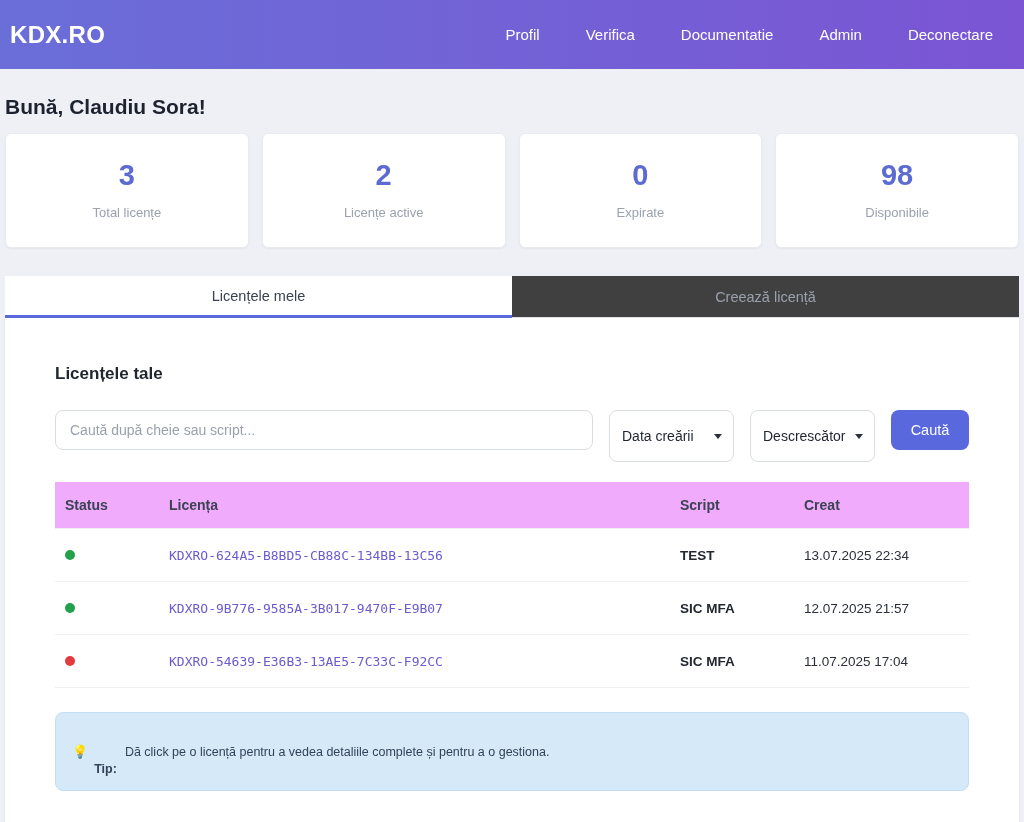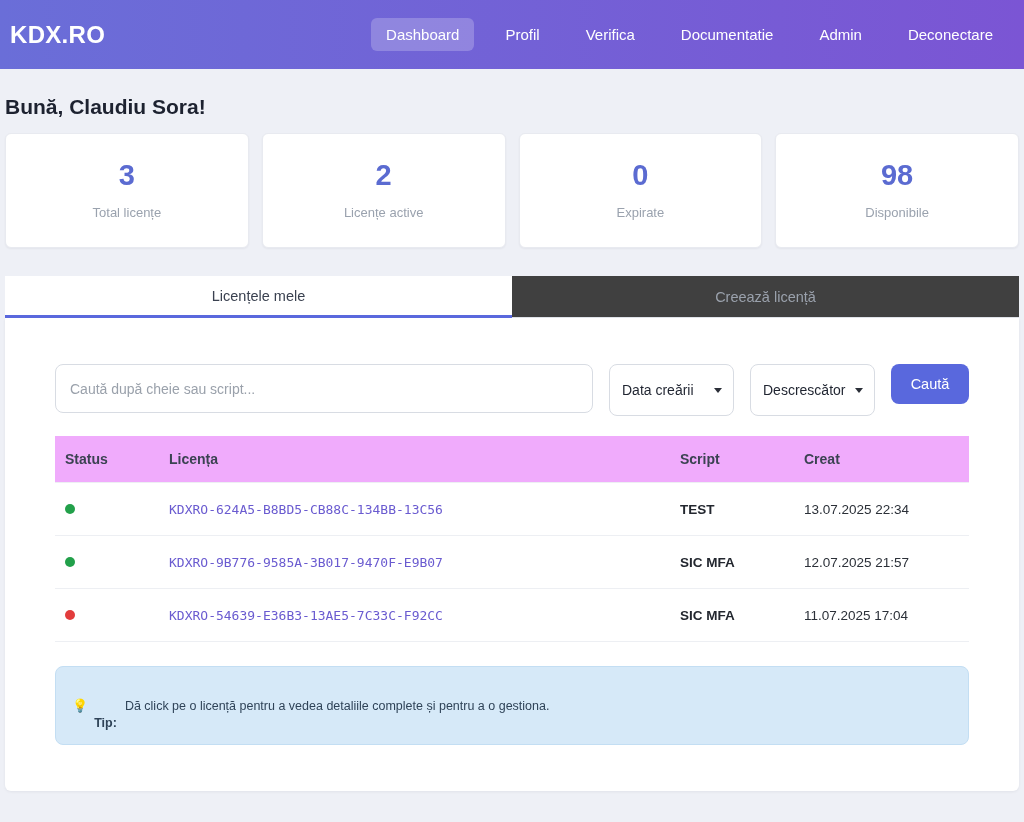--- a/index.html
+++ b/index.html
@@ -54,21 +54,21 @@
   
   .panel {
     background: #fff; padding: 46px 50px 46px 50px;
     border-radius: 0 0 6px 6px;
     box-shadow: 0 1px 3px rgba(16,24,40,.06);
   }
   .panel-title { font-size: 17px; font-weight: 700; color: #22272f; margin-bottom: 26px; }
 
   .filters { display: flex; gap: 16px; margin-bottom: 20px; }
   .search-input {
-    flex: 1; height: 49px; border: 1px solid #d8dce3; border-radius: 8px;
+    flex: 1; height: 40px; border: 1px solid #d8dce3; border-radius: 8px;
     padding: 0 14px; font-size: 14px; color: #333;
     font-family: "Liberation Sans", sans-serif; outline: none;
   }
   .search-input::placeholder { color: #9aa1ab; }
   .select {
     width: 125px; height: 52px; border: 1px solid #d8dce3; border-radius: 8px;
     background: #fff; display: flex; align-items: center; justify-content: space-between;
     padding: 0 11px 0 12px; font-size: 14px; color: #1f2430; cursor: pointer; flex-shrink: 0;
   }
   .caret {
@@ -115,21 +115,20 @@
   }
   .tip .bulb { font-size: 13px; }
   .tip b { margin-right: 2px; margin-top: 35px; }
 </style>
 </head>
 <body>
 
 <nav class="navbar">
   <div class="brand">KDX.RO</div>
   <div class="nav-items">
-    <div class="nav-item active">Dashboard</div>
     <div class="nav-item">Profil</div>
     <div class="nav-item">Verifica</div>
     <div class="nav-item">Documentatie</div>
     <div class="nav-item">Admin</div>
     <div class="nav-item">Deconectare</div>
   </div>
 </nav>
 
 <main class="main">
 
@@ -154,20 +153,21 @@
     </div>
   </div>
 
   <div class="tabs">
     <div class="tab active">Licențele mele</div>
     <div class="tab inactive">Creează licență</div>
   </div>
 
   <section class="panel">
 
+    <h2 class="panel-title">Licențele tale</h2>
 
     <div class="filters">
       <input class="search-input" type="text" placeholder="Caută după cheie sau script..." style="">
       <div class="select">
         <span>Data creării</span>
         <span class="caret"></span>
       </div>
       <div class="select">
         <span>Descrescător</span>
         <span class="caret"></span>

